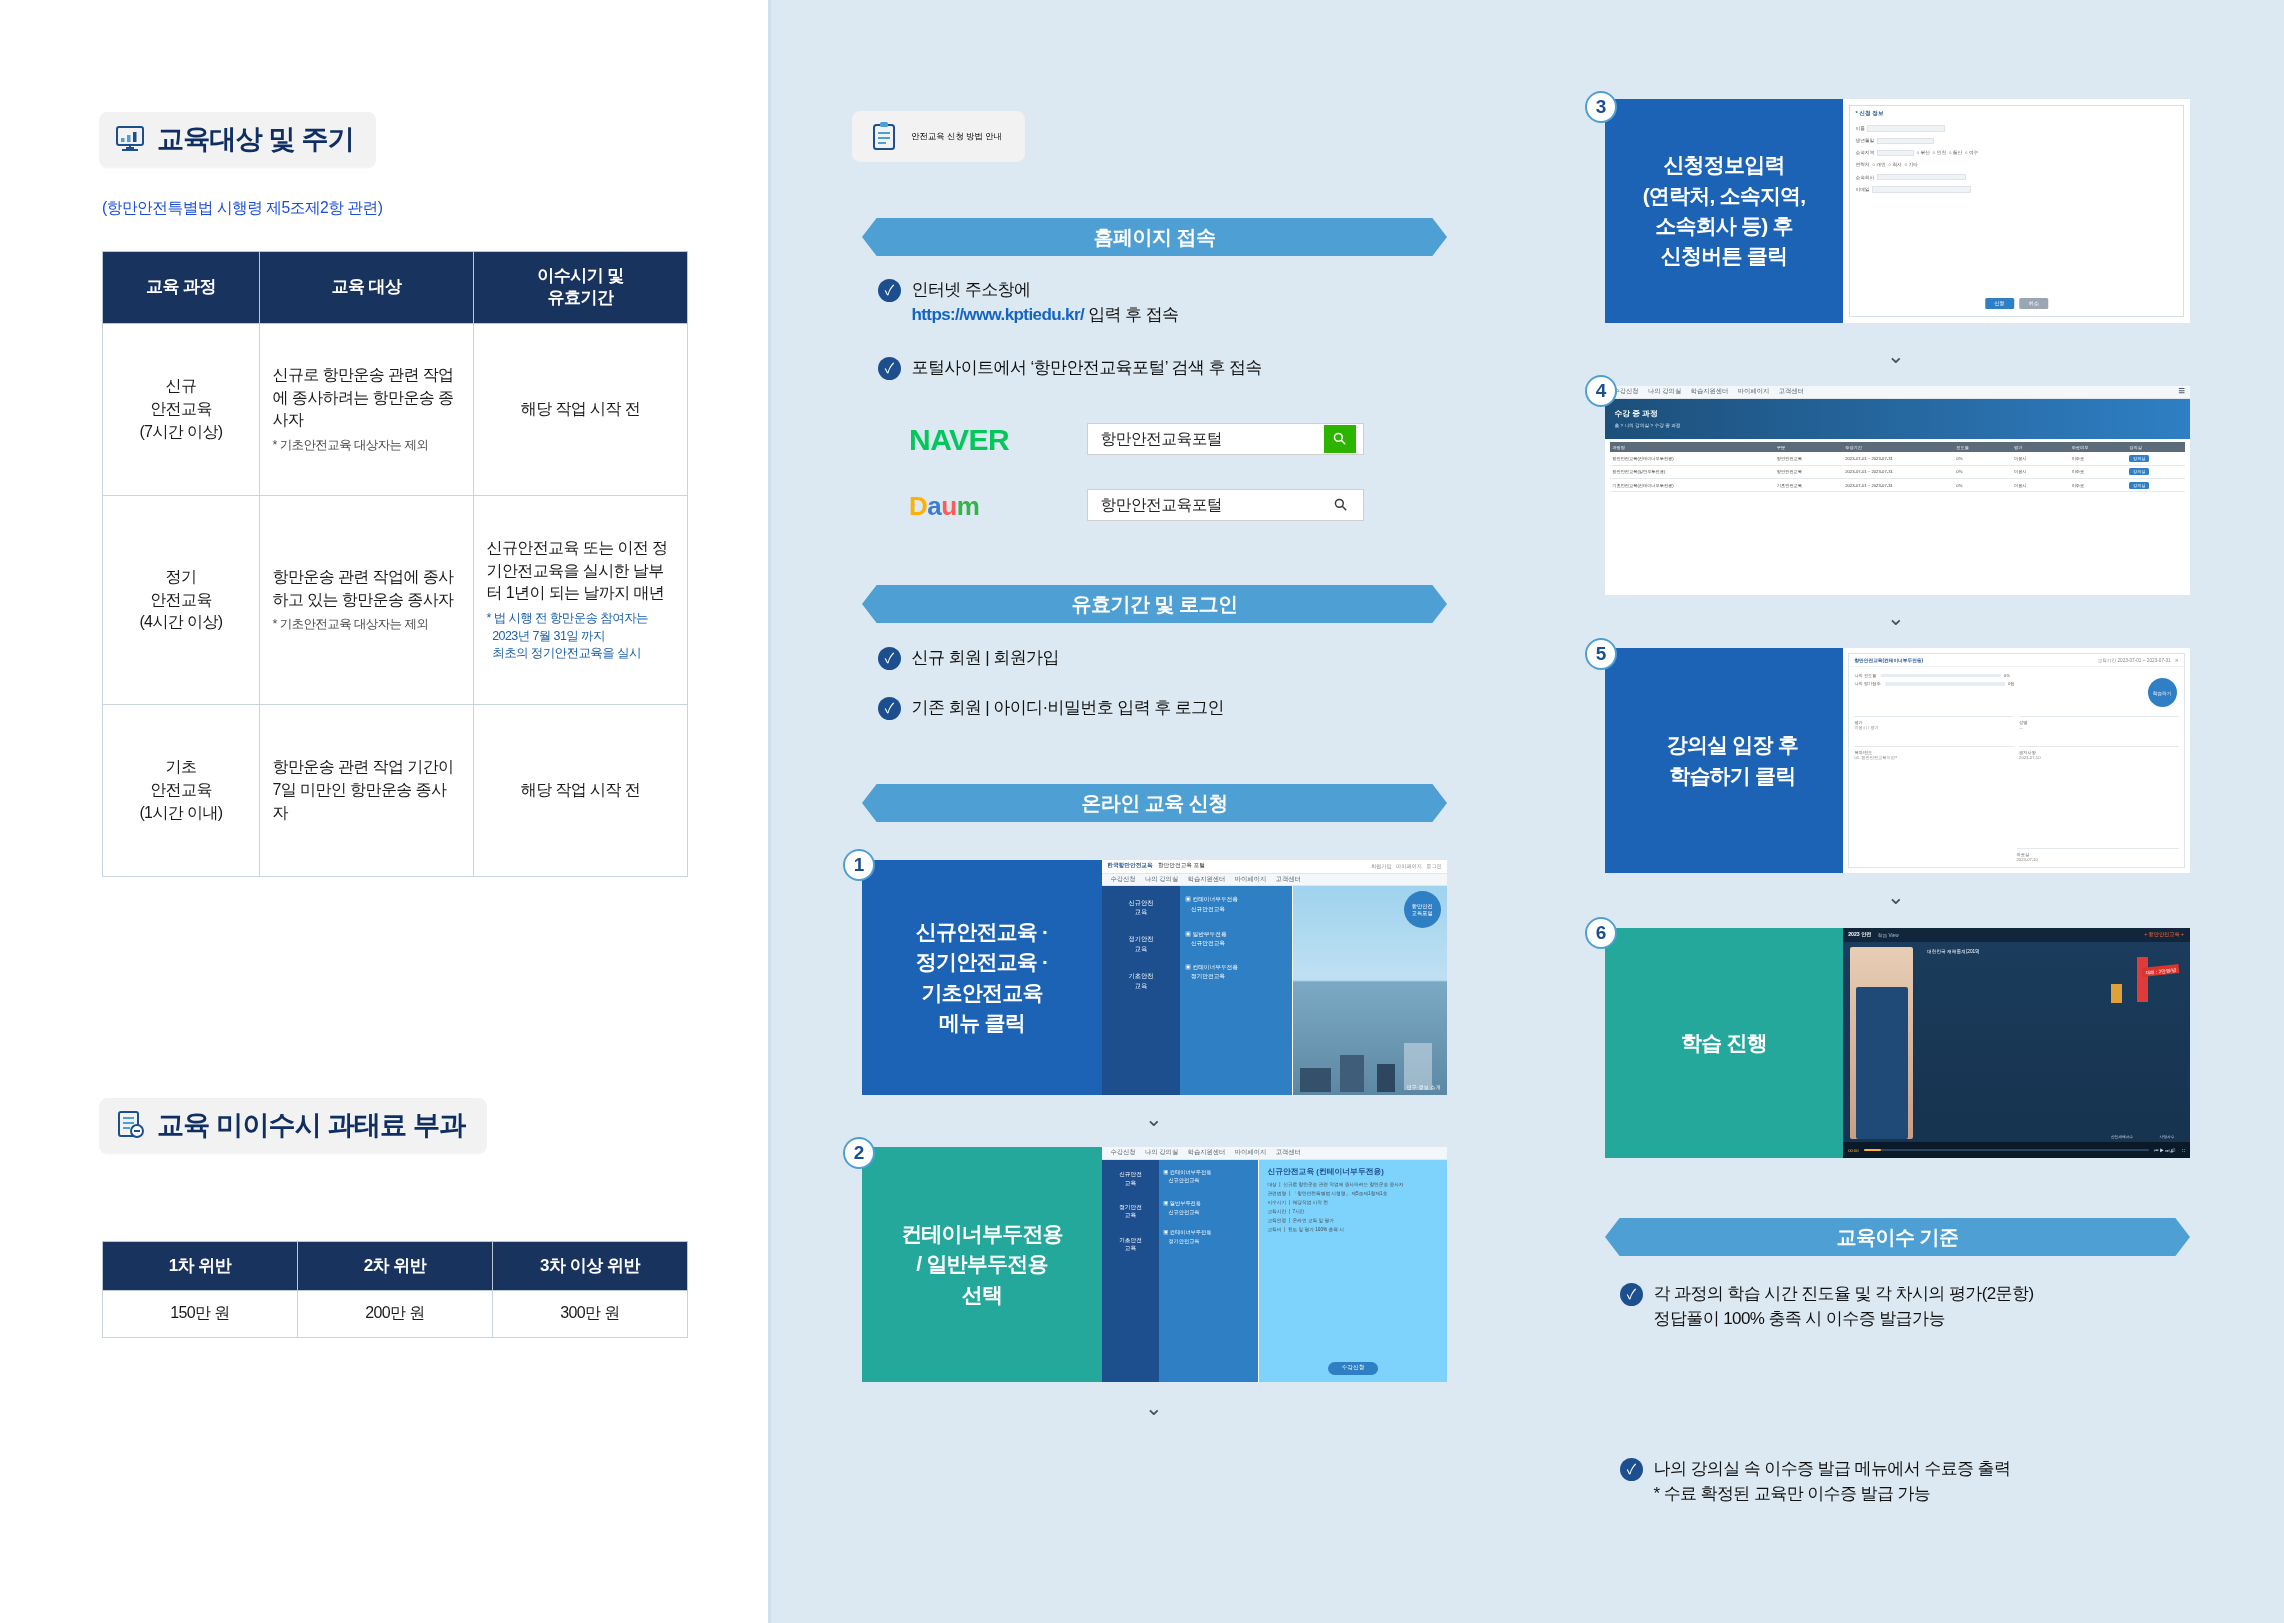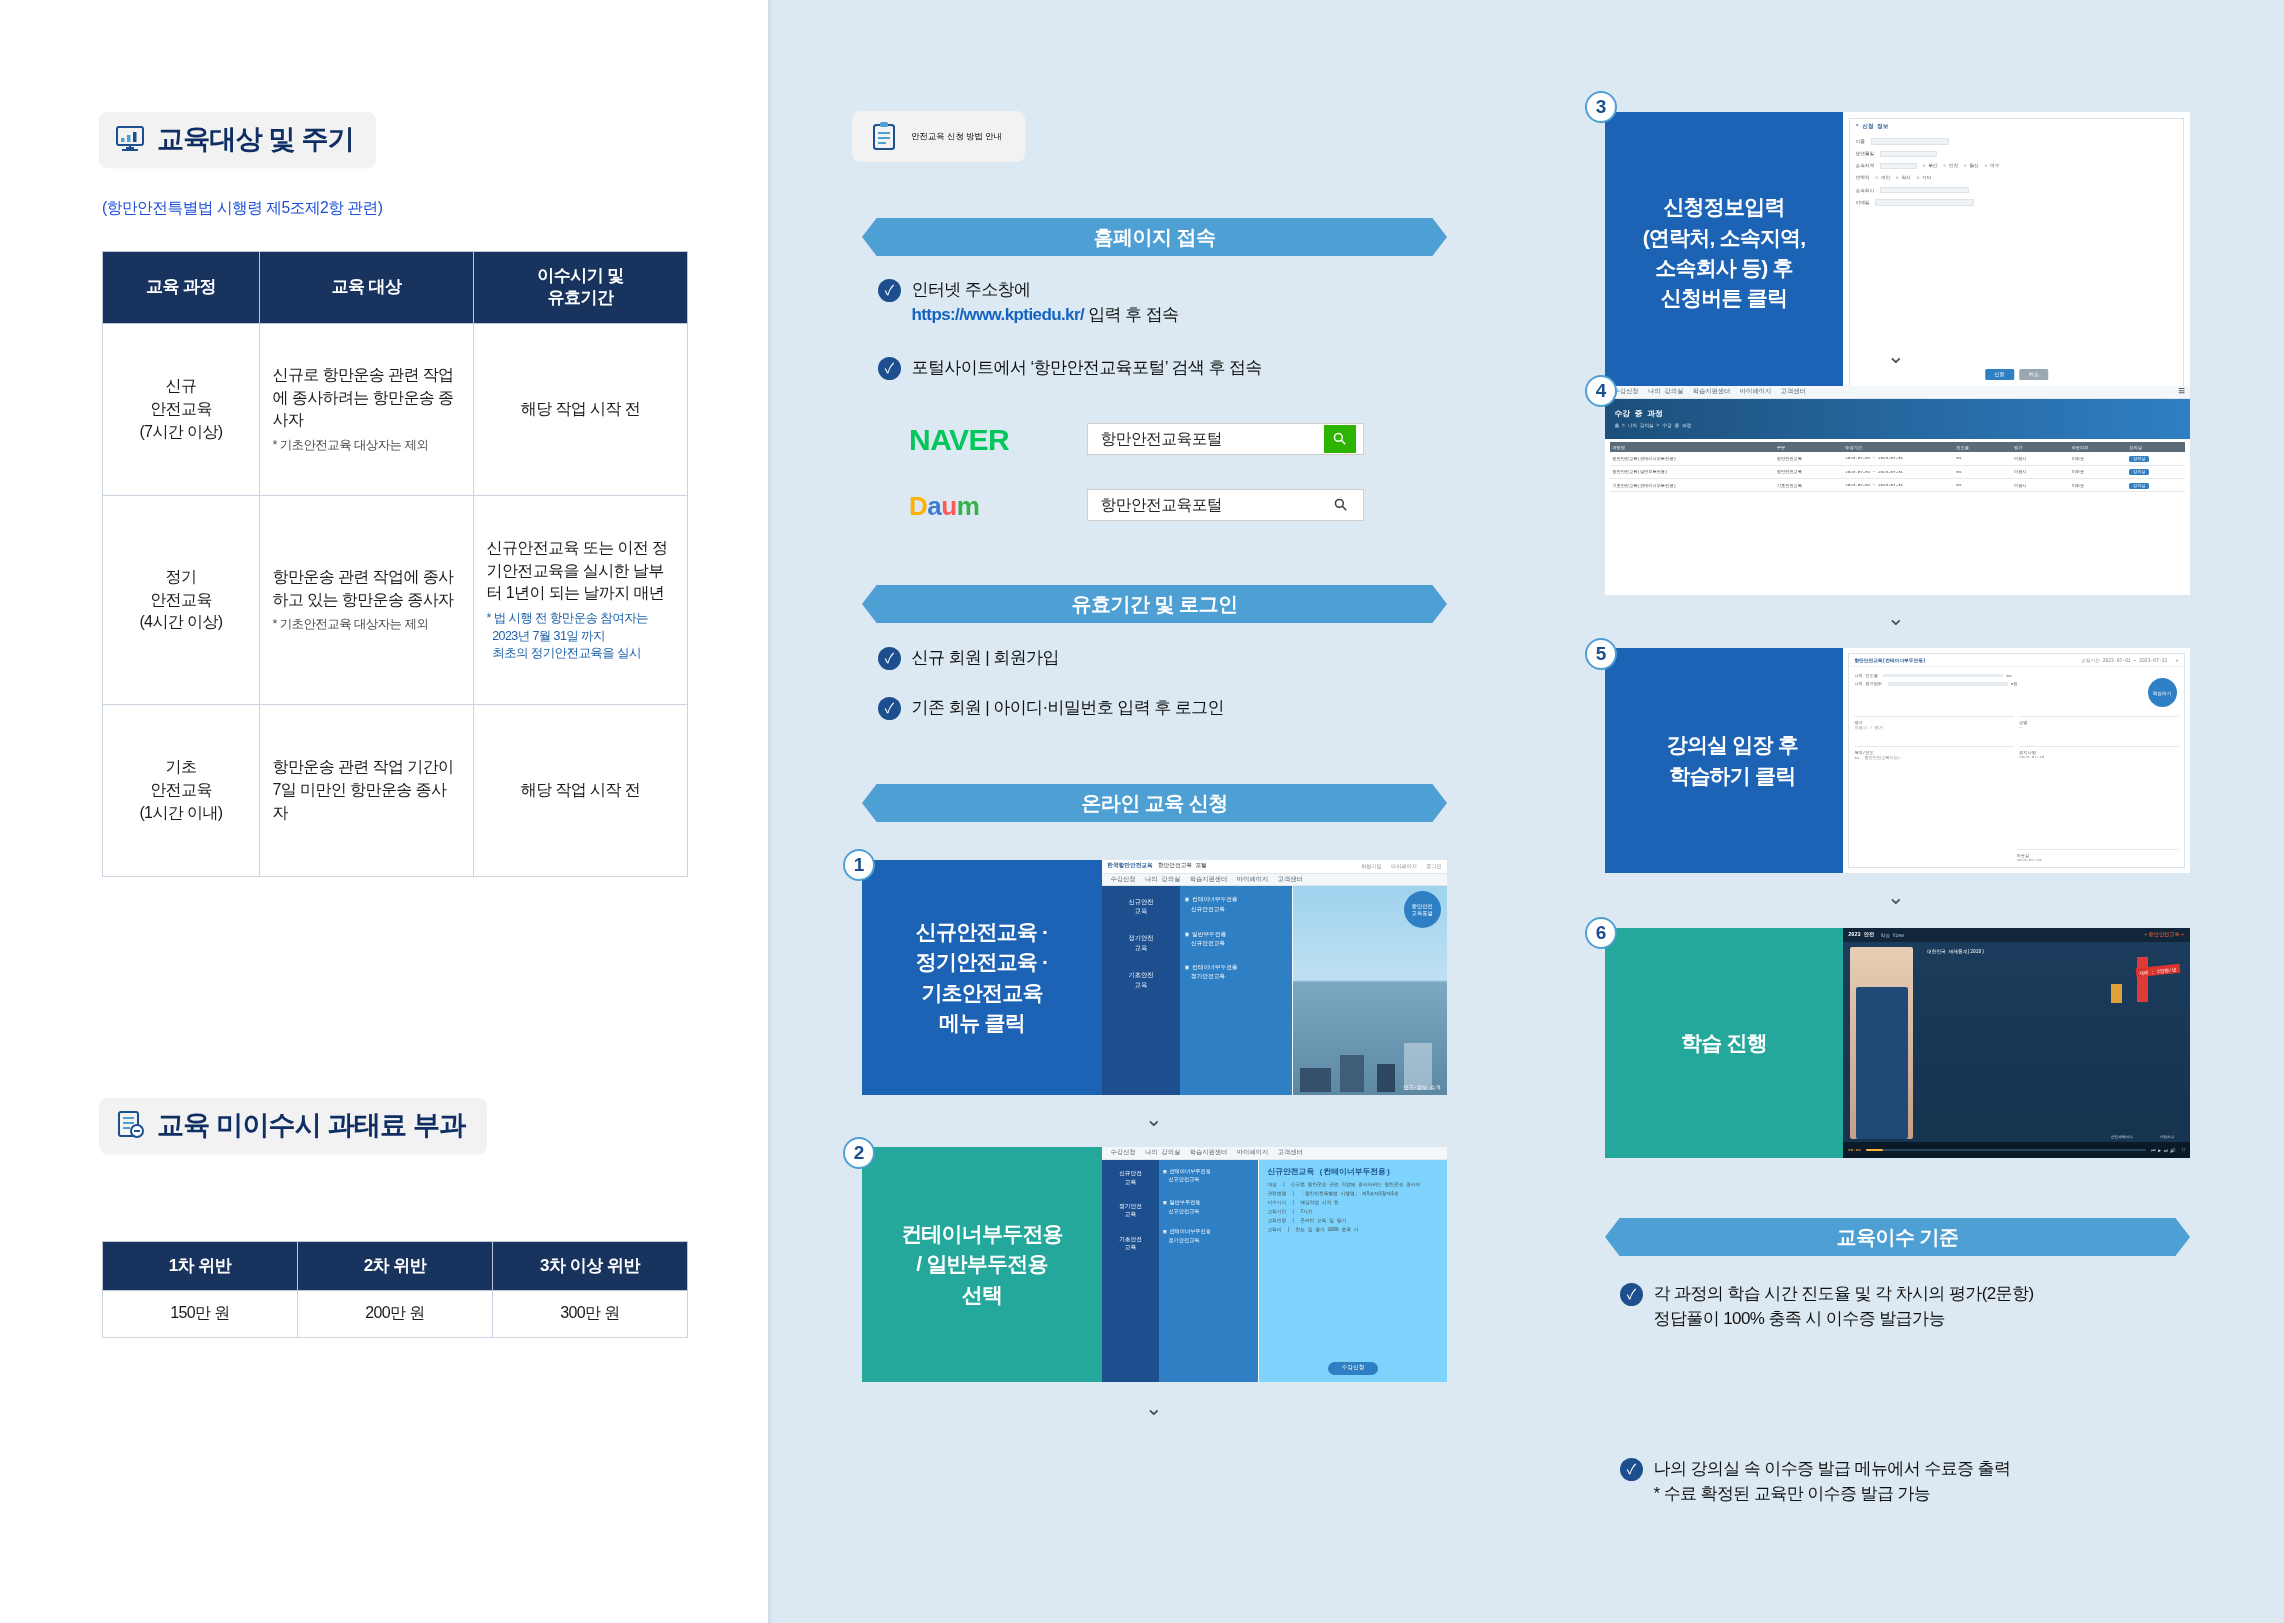--- a/index.html
+++ b/index.html
@@ -139,21 +139,21 @@
     overflow: hidden;
   }
   .card .label {
     display: flex; align-items: center; justify-content: center;
     text-align: center;
     color: #fff; font-weight: bold;
     font-size: 21px; letter-spacing: -0.8px; line-height: 1.45;
     padding: 0 7.3px;
   }
   .card .shot {
-    flex: 1; background: #fff; position: relative; overflow: hidden; font-family: Liberation Mono, monospace;
+    flex: 1; background: #fff; position: relative; overflow: hidden;
   }
   .blue { background: #1d63b5; }
   .teal { background: #25a89c; }
 
   .arrow-down {
     position: absolute;
     color: #45535f; font-size: 21px; line-height: 1;
   }
 
   
@@ -406,21 +406,21 @@
           교육비 &nbsp;|&nbsp; 진도 및 평가 100% 충족 시
         </div>
         <div style="position:absolute;left:50%;transform:translateX(-50%);bottom:7.3px;background:#2f7fc4;color:#fff;font-size:5.7px;padding:2.6px 13.6px;border-radius:7.3px;">수강신청</div>
       </div>
     </div>
   </div>
 
   <div class="arrow-down" style="left:1145px; top:1397px;">⌄</div>
 
   <div class="stepnum" style="left:1585px; top:91px;">3</div>
-  <div class="card blue" style="left:1605px; top:112px; width:585px; height:282px;">
+  <div class="card blue" style="left:1605px; top:99px; width:585px; height:224px;">
     <div class="label" style="width:238px;">신청정보입력<br>(연락처, 소속지역,<br>소속회사 등) 후<br>신청버튼 클릭</div>
     <div class="shot" style="background:#fff;">
       <div style="position:absolute;inset:6.3px; border:0.5px solid #d7dee5; background:#fff;">
         <div style="font-size:5.7px;font-weight:bold;color:#1d4f8f;padding:4.2px 5.2px;">* 신청 정보</div>
         <div style="padding:0 5.2px;font-size:4.7px;color:#555;line-height:2.6;">
           <div>이름 &nbsp;<span style="display:inline-block;width:78px;height:6.3px;background:#f0f3f6;border:0.5px solid #dde3e9;vertical-align:middle;"></span></div>
           <div>생년월일 &nbsp;<span style="display:inline-block;width:57px;height:6.3px;background:#f0f3f6;border:0.5px solid #dde3e9;vertical-align:middle;"></span></div>
           <div>소속지역 &nbsp;<span style="display:inline-block;width:37px;height:6.3px;background:#f0f3f6;border:0.5px solid #dde3e9;vertical-align:middle;"></span>
             &nbsp;○ 부산 &nbsp;○ 인천 &nbsp;○ 울산 &nbsp;○ 여수</div>
           <div>연락처 &nbsp;○ 개인 &nbsp;○ 회사 &nbsp;○ 기타</div>

